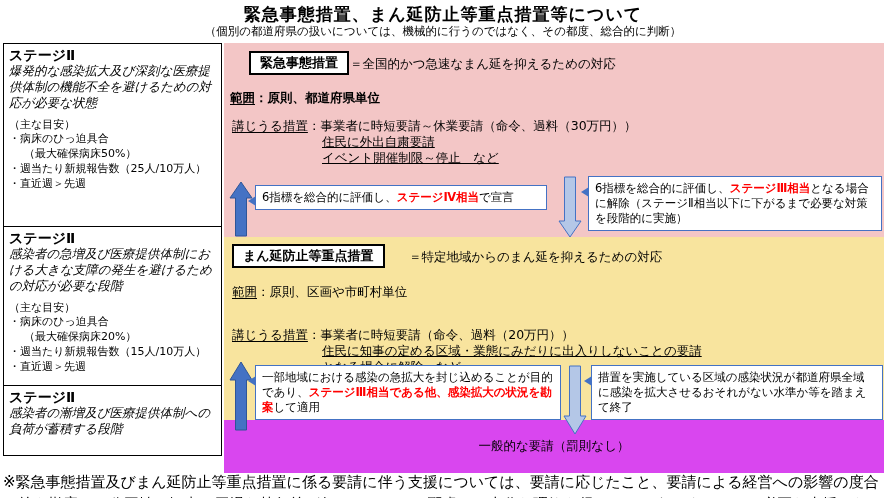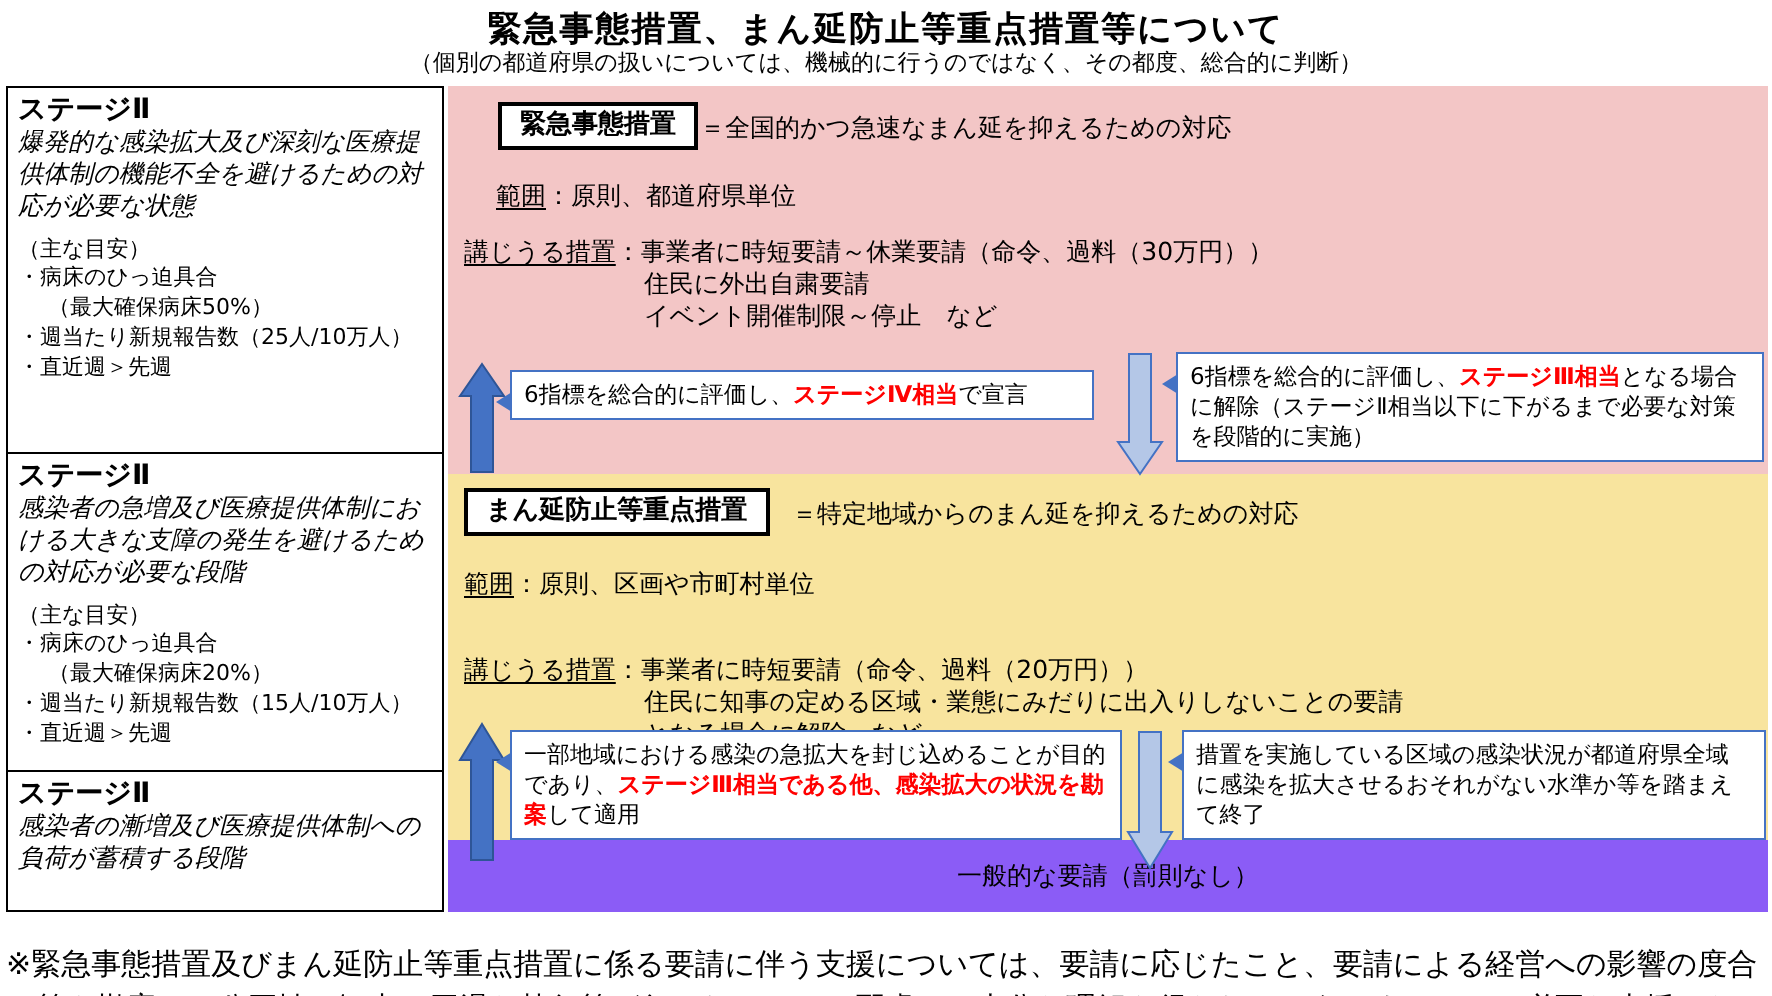--- a/index.html
+++ b/index.html
@@ -21,40 +21,40 @@
   .stage-name { font-size:14px; font-weight:bold; line-height:1.15; }
   .stage-desc { font-size:12.5px; line-height:1.28;font-style:italic; }
   .criteria-heading { font-size:11px; margin-top:7px; line-height:1.3; }
   .criteria-line { font-size:11px; line-height:1.35; }
   .criteria-indent { padding-left:15px; }
 
   
   .main { position:absolute; left:224px; top:43px; width:660px; height:413px; }
   .band-emergency { position:absolute; left:0; top:0; width:660px; height:194px; background:#F3C6C6; }
   .band-priority  { position:absolute; left:0; top:194px; width:660px; height:183px; background:#F8E49E; }
-  .band-general   { position:absolute; left:0; top:377px; width:660px; height:36px; background:#8b5cf6;
+  .band-general   { position:absolute; left:0; top:377px; width:660px; height:53px; background:#d946ef;
                     display:flex; align-items:center; justify-content:center; font-size:12.5px; }
 
   .label-box { position:absolute; border:2px solid #000; background:#fff; font-weight:bold;
                font-size:13px; padding:2px 9px; z-index:2; line-height:1.25; }
   .em-label { left:25px; top:8px; }
   .pr-label { left:8px; top:201px; }
 
   .definition { position:absolute; font-size:12.5px; z-index:2; }
   .em-def { left:126px; top:13px; }
-  .pr-def { left:172px; top:206px; }
+  .pr-def { left:185px; top:206px; }
 
   .scope { position:absolute; font-size:12.5px; z-index:2; }
-  .em-scope { left:24px; top:47px; }
+  .em-scope { left:6px; top:47px;font-weight:bold; }
   .pr-scope { left:8px; top:241px; }
 
   .measures { position:absolute; font-size:12.5px; line-height:16px; z-index:2; }
   .em-measures { left:8px; top:75px; }
   .pr-measures { left:8px; top:268px;margin-top:16px; }
-  .measures .cont { margin-left:90px; }
+  .measures .cont { margin-left:90px;text-decoration:underline; }
 
   .u { text-decoration:underline; text-underline-offset:2px; }
 
   .arrow { position:absolute; z-index:4; line-height:0; }
   .up1 { left:5px; top:138px; }
   .down1 { left:334px; top:133px; }
   .up2 { left:5px; top:318px; }
   .down2 { left:339px; top:322px; }
 
   .callout { position:absolute; background:#fff; border:1.5px solid #4472C4;

